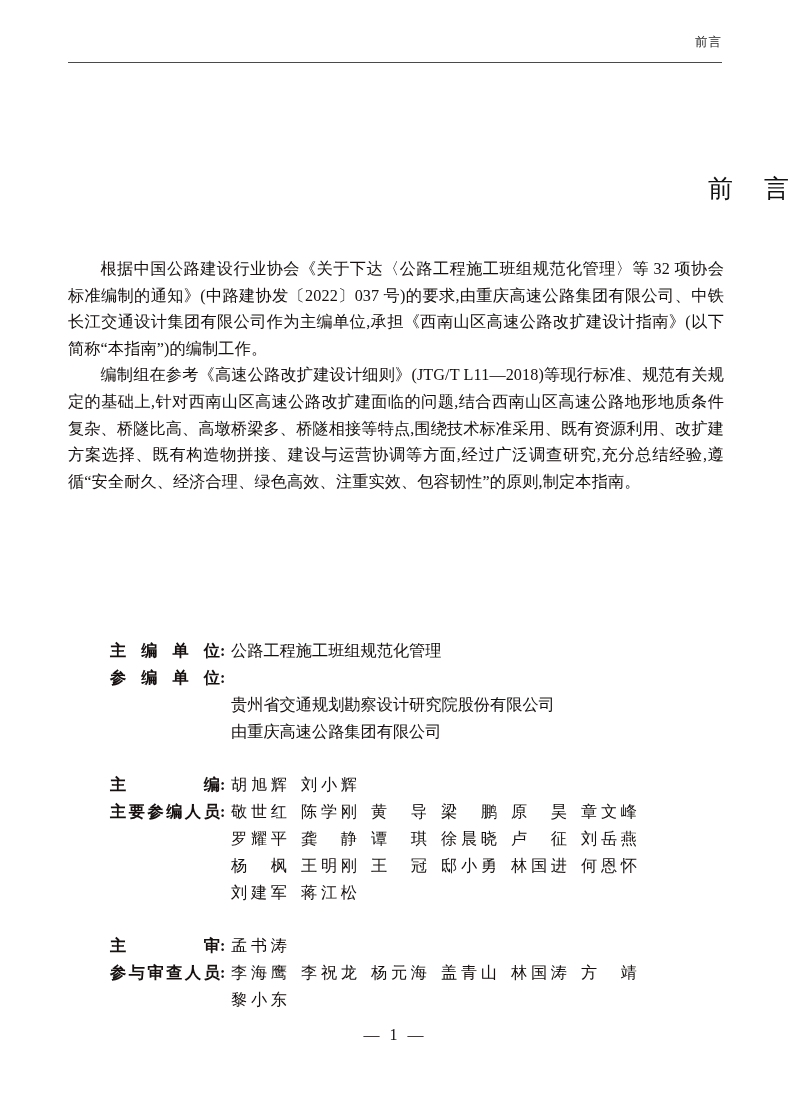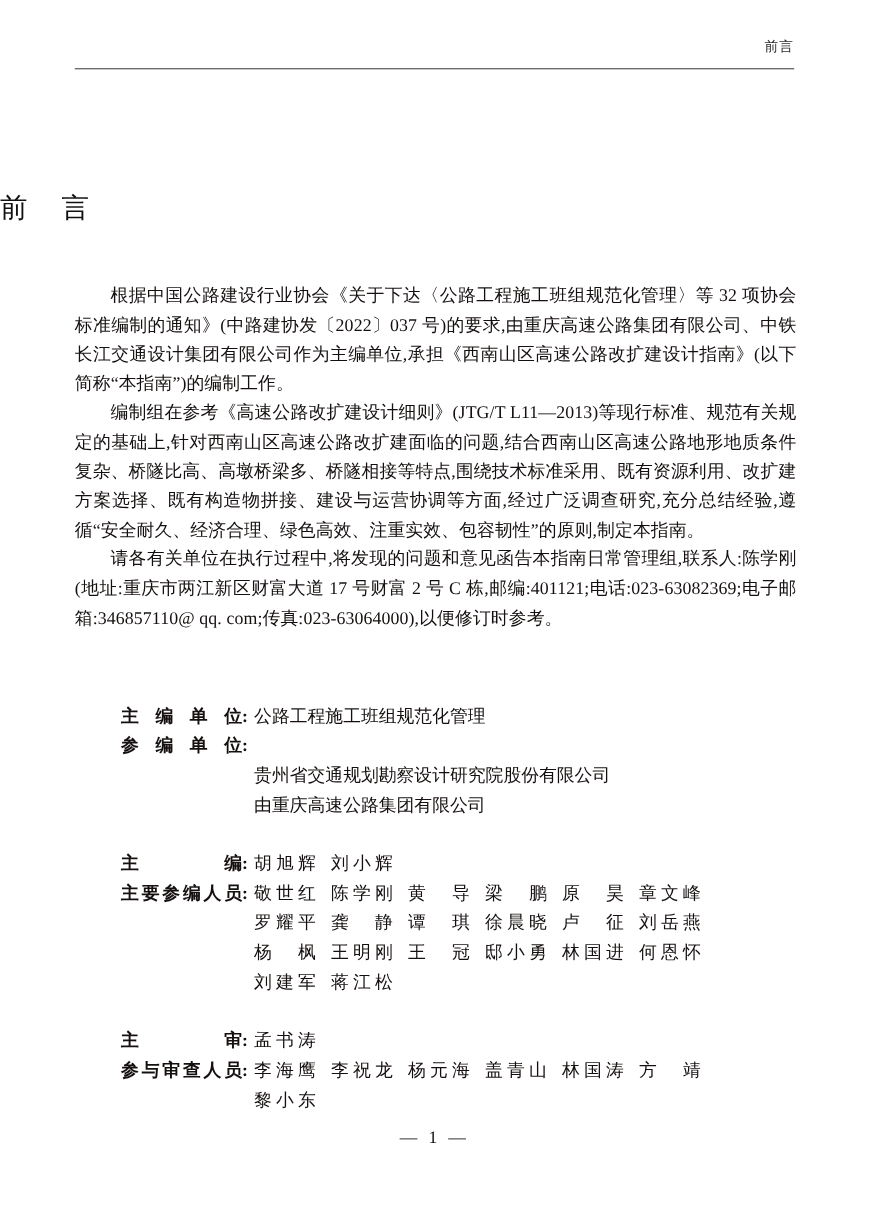--- a/index.html
+++ b/index.html
@@ -47,21 +47,21 @@
     height: 1px;
     background: #4a4a4a;
   }
 
   
   .doc-title {
     position: absolute;
     left: 0;
     right: 0;
     top: 172px;
-    text-align: left;
+    text-align: right;
     font-size: 25px;
     letter-spacing: 1px;
     color: #111;
   }
   .doc-title .gap {
     display: inline-block;
     width: 30px;
   }
 
   
@@ -163,22 +163,21 @@
     <div class="header-text">前言</div>
     <div class="header-rule"></div>
   </div>
 
   <div class="doc-title">
     <span>前</span><span class="gap"></span><span>言</span>
   </div>
 
   <div class="content">
     <p class="para">根据中国公路建设行业协会《关于下达〈公路工程施工班组规范化管理〉等 32 项协会标准编制的通知》(中路建协发〔2022〕037 号)的要求,由重庆高速公路集团有限公司、中铁长江交通设计集团有限公司作为主编单位,承担《西南山区高速公路改扩建设计指南》(以下简称“本指南”)的编制工作。</p>
-    <p class="para">编制组在参考《高速公路改扩建设计细则》(JTG/T L11—2013)等现行标准、规范有关规定的基础上,针对西南山区高速公路改扩建面临的问题,结合西南山区高速公路地形地质条件复杂、桥隧比高、高墩桥梁多、桥隧相接等特点,围绕技术标准采用、既有资源利用、改扩建方案选择、既有构造物拼接、建设与运营协调等方面,经过广泛调查研究,充分总结经验,遵循“安全耐久、经济合理、绿色高效、注重实效、包容韧性”的原则,制定本指南。</p>
-    <p class="para">请各有关单位在执行过程中,将发现的问题和意见函告本指南日常管理组,联系人:陈学刚(地址:重庆市两江新区财富大道 17 号财富 2 号 C 栋,邮编:401121;电话:023-63082369;电子邮箱:346857110@ qq. com;传真:023-63064000),以便修订时参考。</p>
+    <p class="para">编制组在参考《高速公路改扩建设计细则》(JTG/T L11—2018)等现行标准、规范有关规定的基础上,针对西南山区高速公路改扩建面临的问题,结合西南山区高速公路地形地质条件复杂、桥隧比高、高墩桥梁多、桥隧相接等特点,围绕技术标准采用、既有资源利用、改扩建方案选择、既有构造物拼接、建设与运营协调等方面,经过广泛调查研究,充分总结经验,遵循“安全耐久、经济合理、绿色高效、注重实效、包容韧性”的原则,制定本指南。</p>
   </div>
 
   <div class="credits">
 
     <div class="credit-group">
       <div class="credit-row">
         <span class="credit-label">
             <span>主</span>
             <span>编</span>
             <span>单</span>

